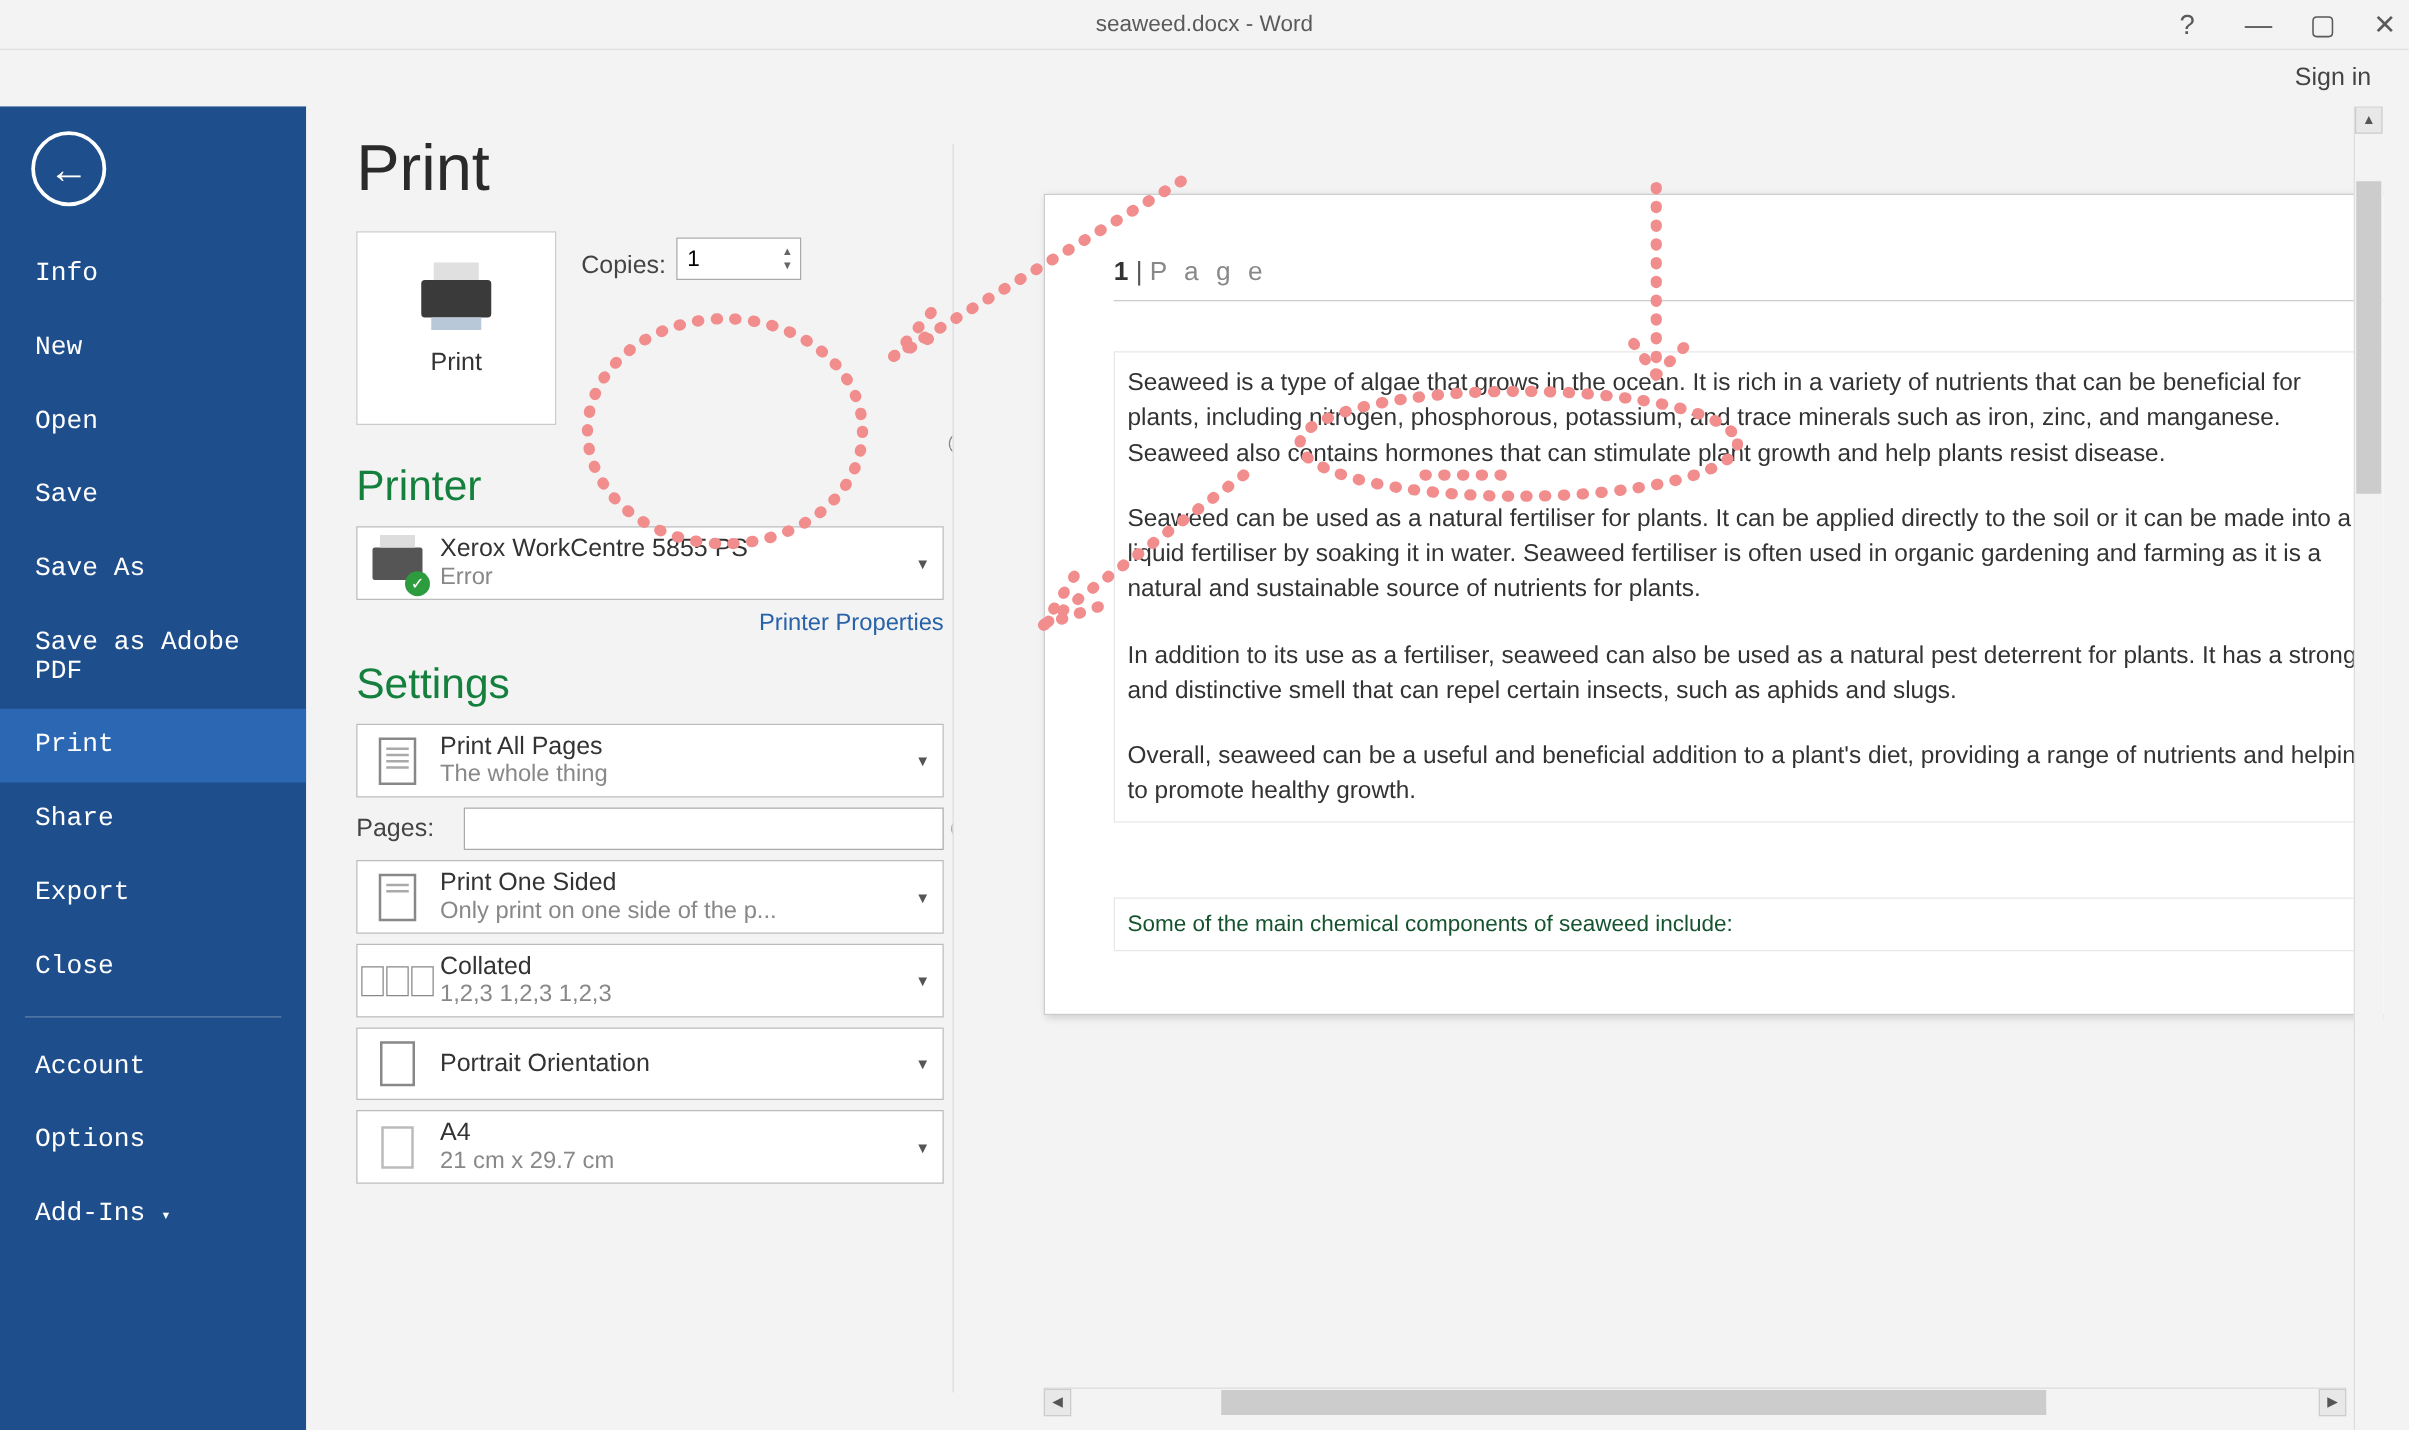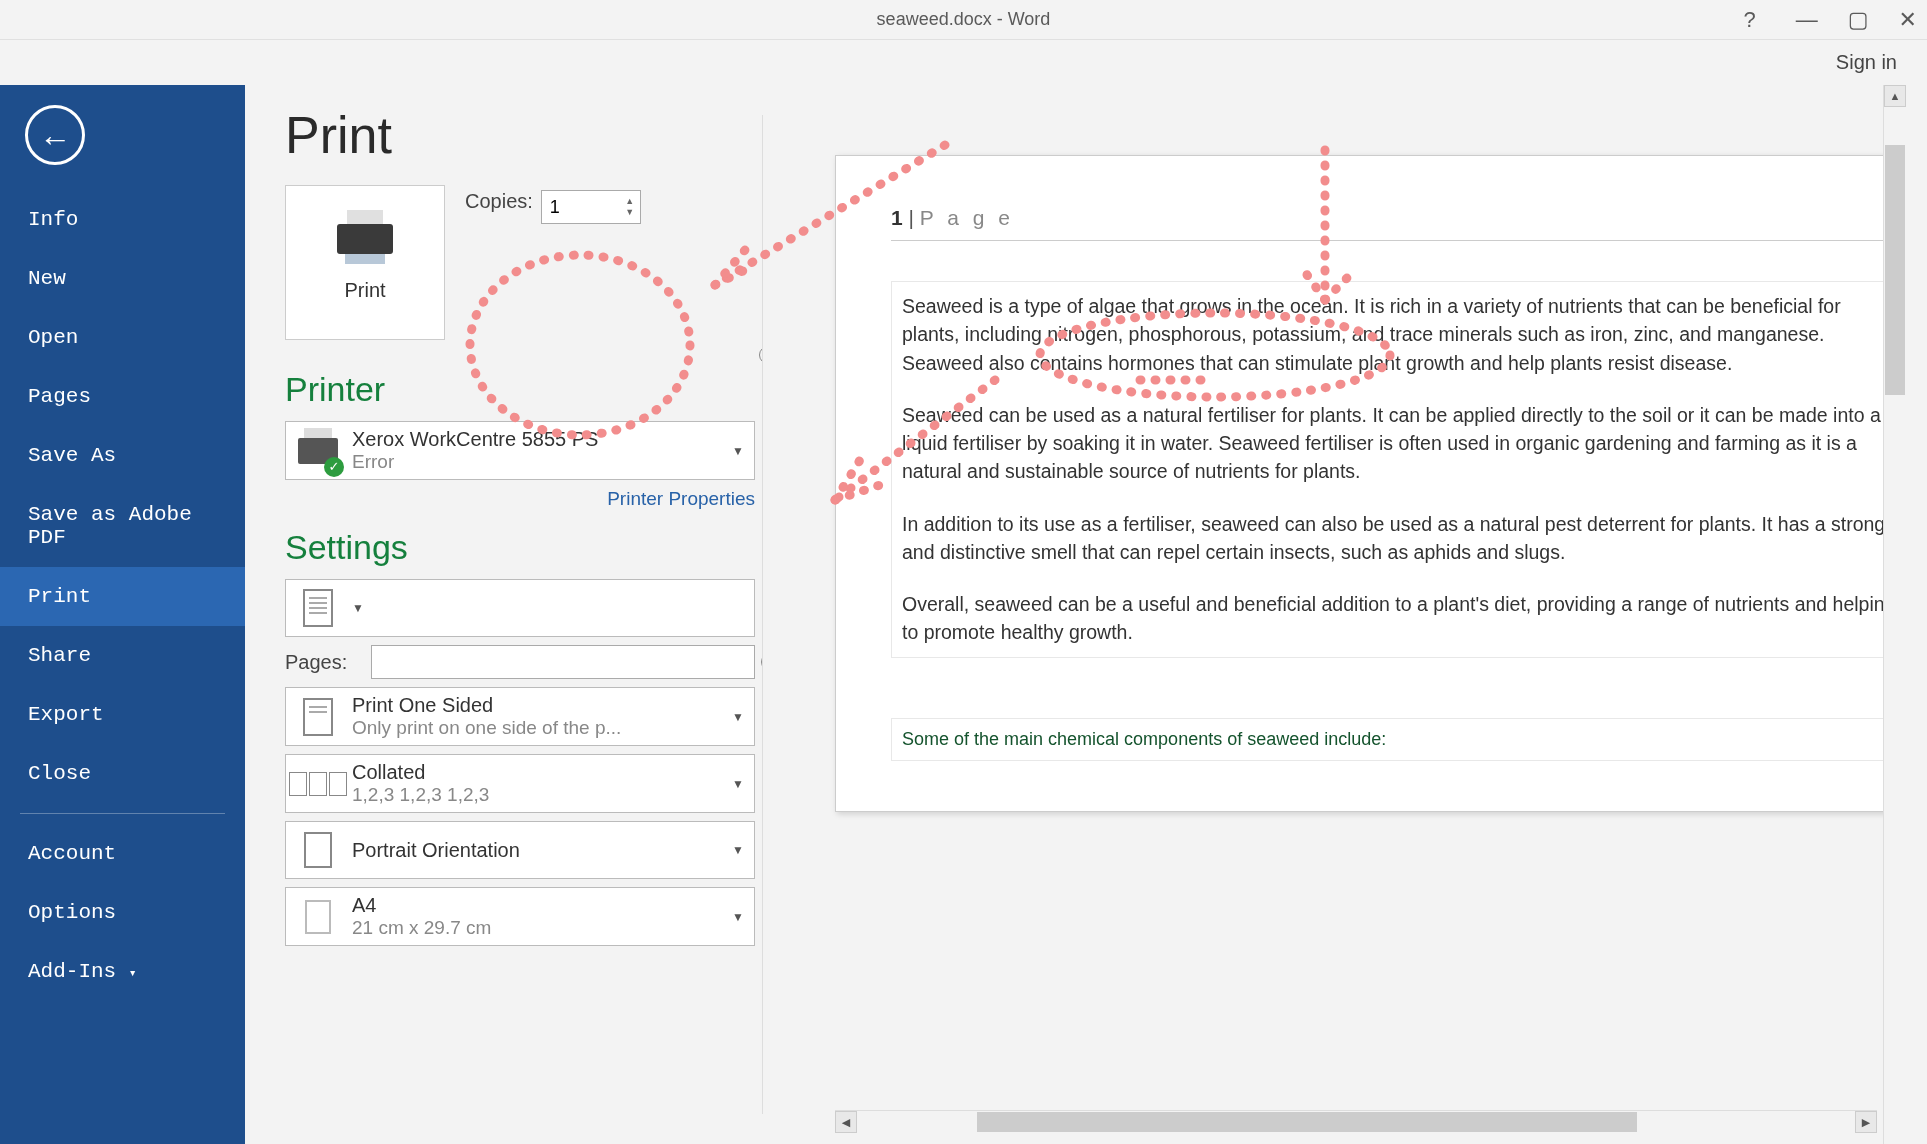--- a/index.html
+++ b/index.html
@@ -33,21 +33,21 @@
 
 .print-heading { font-size: 52px; font-weight: 300; color: #2a2a2a; margin-bottom: 20px; }
 
 .print-top { display: flex; align-items: flex-start; gap: 20px; margin-bottom: 30px; }
 .print-btn { width: 160px; height: 155px; background: white; border: 1px solid #ccc; display: flex; flex-direction: column; align-items: center; justify-content: center; cursor: pointer; }
 .printer-body { width: 56px; height: 30px; background: #3a3a3a; position: relative; border-radius: 3px; }
 .printer-body::before { content:""; position:absolute; top:-14px; left:10px; width:36px; height:14px; background:#e0e0e0; }
 .printer-body::after { content:""; position:absolute; bottom:-10px; left:8px; width:40px; height:10px; background:#b8c8d8; }
 .print-btn-label { margin-top: 25px; font-size: 20px; color: #333; }
 
-.copies-row { display: flex; align-items: flex-start; gap: 8px; margin-top:5px;}
+.copies-row { display: flex; align-items: flex-end; gap: 8px; margin-top:5px;}
 .copies-label { font-size: 20px; color: #444; }
 .copies-input { width: 100px; height: 34px; border: 1px solid #aaa; background: white; display: flex; align-items: center; }
 .copies-val { flex: 1; padding-left: 8px; font-size: 18px; }
 .copies-spin { width: 20px; display: flex; flex-direction: column; }
 .copies-spin span { font-size: 9px; text-align: center; color: #666; cursor: pointer; line-height:1.2;}
 
 .section-heading { font-size: 34px; font-weight: 300; color: #15803d; margin-bottom: 12px; }
 .section-row { position: relative; }
 .info-icon { position:absolute; right:-22px; top:-24px; width:18px; height:18px; border:1px solid #888; border-radius:50%; font-size:12px; color:#888; text-align:center; line-height:16px;}
 
@@ -128,21 +128,21 @@
   </div>
 
   <div class="main">
     <div class="sidebar">
       <div class="back-circle">
         <span class="back-arrow">←</span>
       </div>
       <div class="sidebar-item">Info</div>
       <div class="sidebar-item">New</div>
       <div class="sidebar-item">Open</div>
-      <div class="sidebar-item">Pages</div>
+      <div class="sidebar-item">Save</div>
       <div class="sidebar-item">Save As</div>
       <div class="sidebar-item">Save as Adobe PDF</div>
       <div class="sidebar-item active">Print</div>
       <div class="sidebar-item">Share</div>
       <div class="sidebar-item">Export</div>
       <div class="sidebar-item">Close</div>
       <div class="sidebar-sep"></div>
       <div class="sidebar-item">Account</div>
       <div class="sidebar-item">Options</div>
       <div class="sidebar-item"><span>Add-Ins</span> <span style="font-size:13px;">▾</span></div>
@@ -186,20 +186,24 @@
           <span class="dd-caret">▼</span>
         </div>
         <div class="link-right"><a>Printer Properties</a></div>
 
         <div class="section-heading">Settings</div>
 
         <div class="dd">
           <div class="dd-icon">
               <div class="doc-ic"></div>
             </div>
+          <div class="dd-text">
+            <span class="dd-title">Print All Pages</span>
+            <span class="dd-sub">The whole thing</span>
+          </div>
           <span class="dd-caret">▼</span>
         </div>
 
         <div class="pages-row">
           <span class="pages-label">Pages:</span>
           <div class="pages-input"></div>
           <div class="info-icon2">i</div>
         </div>
 
         <div class="dd">

